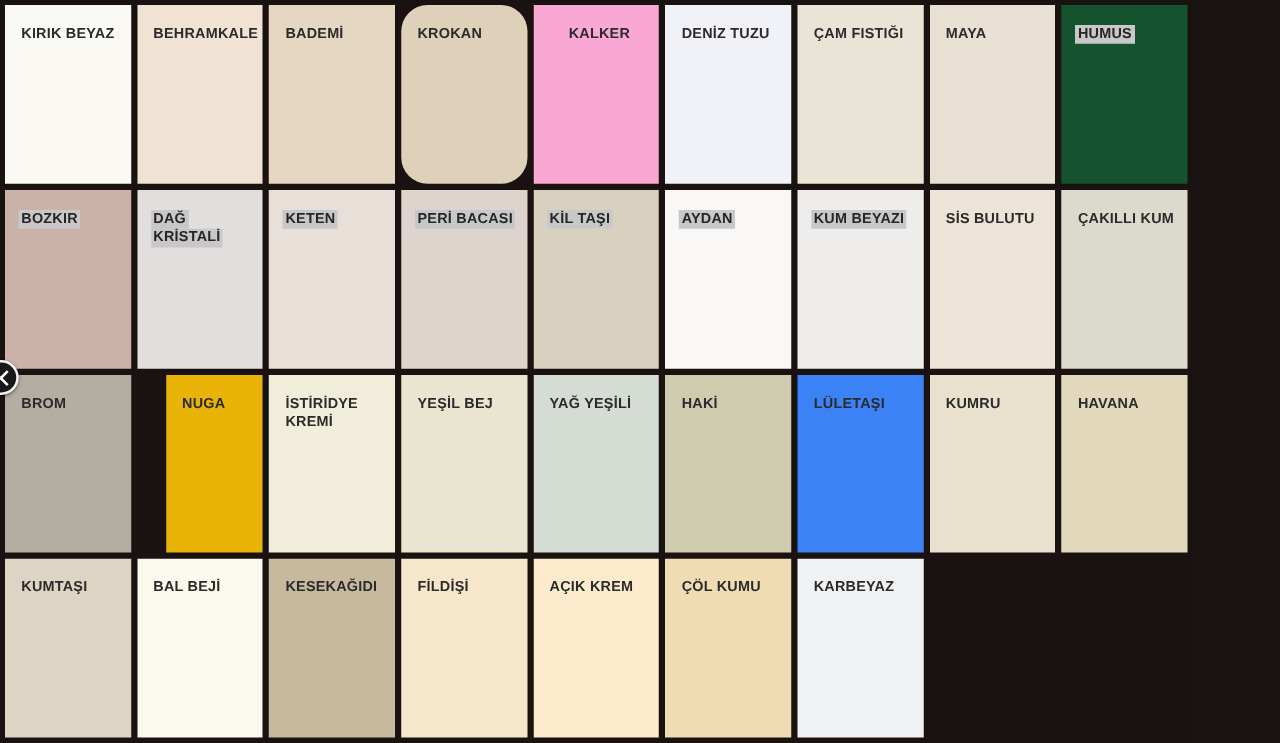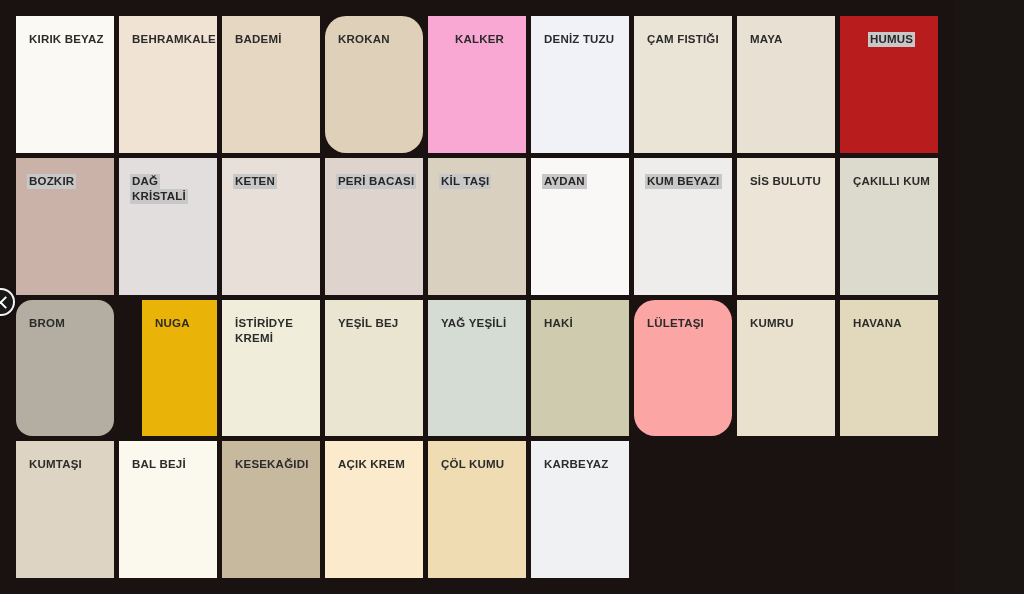--- a/index.html
+++ b/index.html
@@ -18,21 +18,21 @@
 
   #palette-grid {
     position: relative;
     width: 954px;
     height: 594px;
     background: #1a1210;
     display: grid;
     grid-template-columns: repeat(9, 1fr);
     grid-template-rows: repeat(4, 1fr);
     gap: 5px 5px;
-    padding: 16px;
+    padding: 4px;
     box-sizing: border-box;
     text-decoration: underline;
   }
 
   .swatch {
     position: relative;
     overflow: hidden;
     box-sizing: border-box;
   }
 
@@ -112,21 +112,21 @@
     </div>
     <div class="swatch" style="background: rgb(240, 242, 247);">
       <div class="swatch-label"><span class="txt">DENİZ TUZU</span></div>
     </div>
     <div class="swatch" style="background: rgb(234, 228, 215);">
       <div class="swatch-label"><span class="txt">ÇAM FISTIĞI</span></div>
     </div>
     <div class="swatch" style="background: rgb(232, 224, 210);">
       <div class="swatch-label"><span class="txt">MAYA</span></div>
     </div>
-    <div class="swatch selected" style="background: #b91c1c; text-align: center;">
+    <div class="swatch selected" style="background: #14532d;">
       <div class="swatch-label"><span class="txt">HUMUS</span></div>
     </div>
     <div class="swatch selected" style="background: rgb(203, 178, 168);">
       <div class="swatch-label"><span class="txt">BOZKIR</span></div>
     </div>
     <div class="swatch selected" style="background: rgb(226, 222, 221);">
       <div class="swatch-label"><span class="txt">DAĞ KRİSTALİ</span></div>
     </div>
     <div class="swatch selected" style="background: rgb(231, 223, 216);">
       <div class="swatch-label"><span class="txt">KETEN</span></div>
@@ -142,55 +142,58 @@
     </div>
     <div class="swatch selected" style="background: rgb(238, 237, 236);">
       <div class="swatch-label"><span class="txt">KUM BEYAZI</span></div>
     </div>
     <div class="swatch" style="background: rgb(236, 228, 214);">
       <div class="swatch-label"><span class="txt">SİS BULUTU</span></div>
     </div>
     <div class="swatch" style="background: rgb(220, 217, 205);">
       <div class="swatch-label"><span class="txt">ÇAKILLI KUM</span></div>
     </div>
-    <div class="swatch" style="background: rgb(180, 174, 162); border-radius: 16px;">
+    <div class="swatch" style="background: rgb(180, 174, 162);">
       <div class="swatch-label"><span class="txt">BROM</span></div>
     </div>
     <div class="swatch" style="background: #eab308; margin-left: 23px;">
       <div class="swatch-label"><span class="txt">NUGA</span></div>
     </div>
     <div class="swatch" style="background: rgb(240, 238, 218);">
       <div class="swatch-label"><span class="txt">İSTİRİDYE KREMİ</span></div>
     </div>
     <div class="swatch" style="background: rgb(234, 229, 209);">
       <div class="swatch-label"><span class="txt">YEŞİL BEJ</span></div>
     </div>
     <div class="swatch" style="background: rgb(212, 220, 211);">
       <div class="swatch-label"><span class="txt">YAĞ YEŞİLİ</span></div>
     </div>
     <div class="swatch" style="background: rgb(207, 203, 175);">
       <div class="swatch-label"><span class="txt">HAKİ</span></div>
     </div>
-    <div class="swatch" style="background: #fca5a5; border-radius: 21px;">
+    <div class="swatch" style="background: #3b82f6;">
       <div class="swatch-label"><span class="txt">LÜLETAŞI</span></div>
     </div>
     <div class="swatch" style="background: rgb(233, 224, 205);">
       <div class="swatch-label"><span class="txt">KUMRU</span></div>
     </div>
     <div class="swatch" style="background: rgb(226, 217, 189);">
       <div class="swatch-label"><span class="txt">HAVANA</span></div>
     </div>
     <div class="swatch" style="background: rgb(222, 212, 196);">
       <div class="swatch-label"><span class="txt">KUMTAŞI</span></div>
     </div>
     <div class="swatch" style="background: rgb(251, 248, 237);">
       <div class="swatch-label"><span class="txt">BAL BEJİ</span></div>
     </div>
     <div class="swatch" style="background: rgb(199, 185, 158);">
       <div class="swatch-label"><span class="txt">KESEKAĞIDI</span></div>
+    </div>
+    <div class="swatch" style="background: rgb(247, 231, 202);">
+      <div class="swatch-label"><span class="txt">FİLDİŞİ</span></div>
     </div>
     <div class="swatch" style="background: rgb(251, 234, 203);">
       <div class="swatch-label"><span class="txt">AÇIK KREM</span></div>
     </div>
     <div class="swatch" style="background: rgb(240, 220, 179);">
       <div class="swatch-label"><span class="txt">ÇÖL KUMU</span></div>
     </div>
     <div class="swatch" style="background: rgb(240, 241, 243);">
       <div class="swatch-label"><span class="txt">KARBEYAZ</span></div>
     </div>

